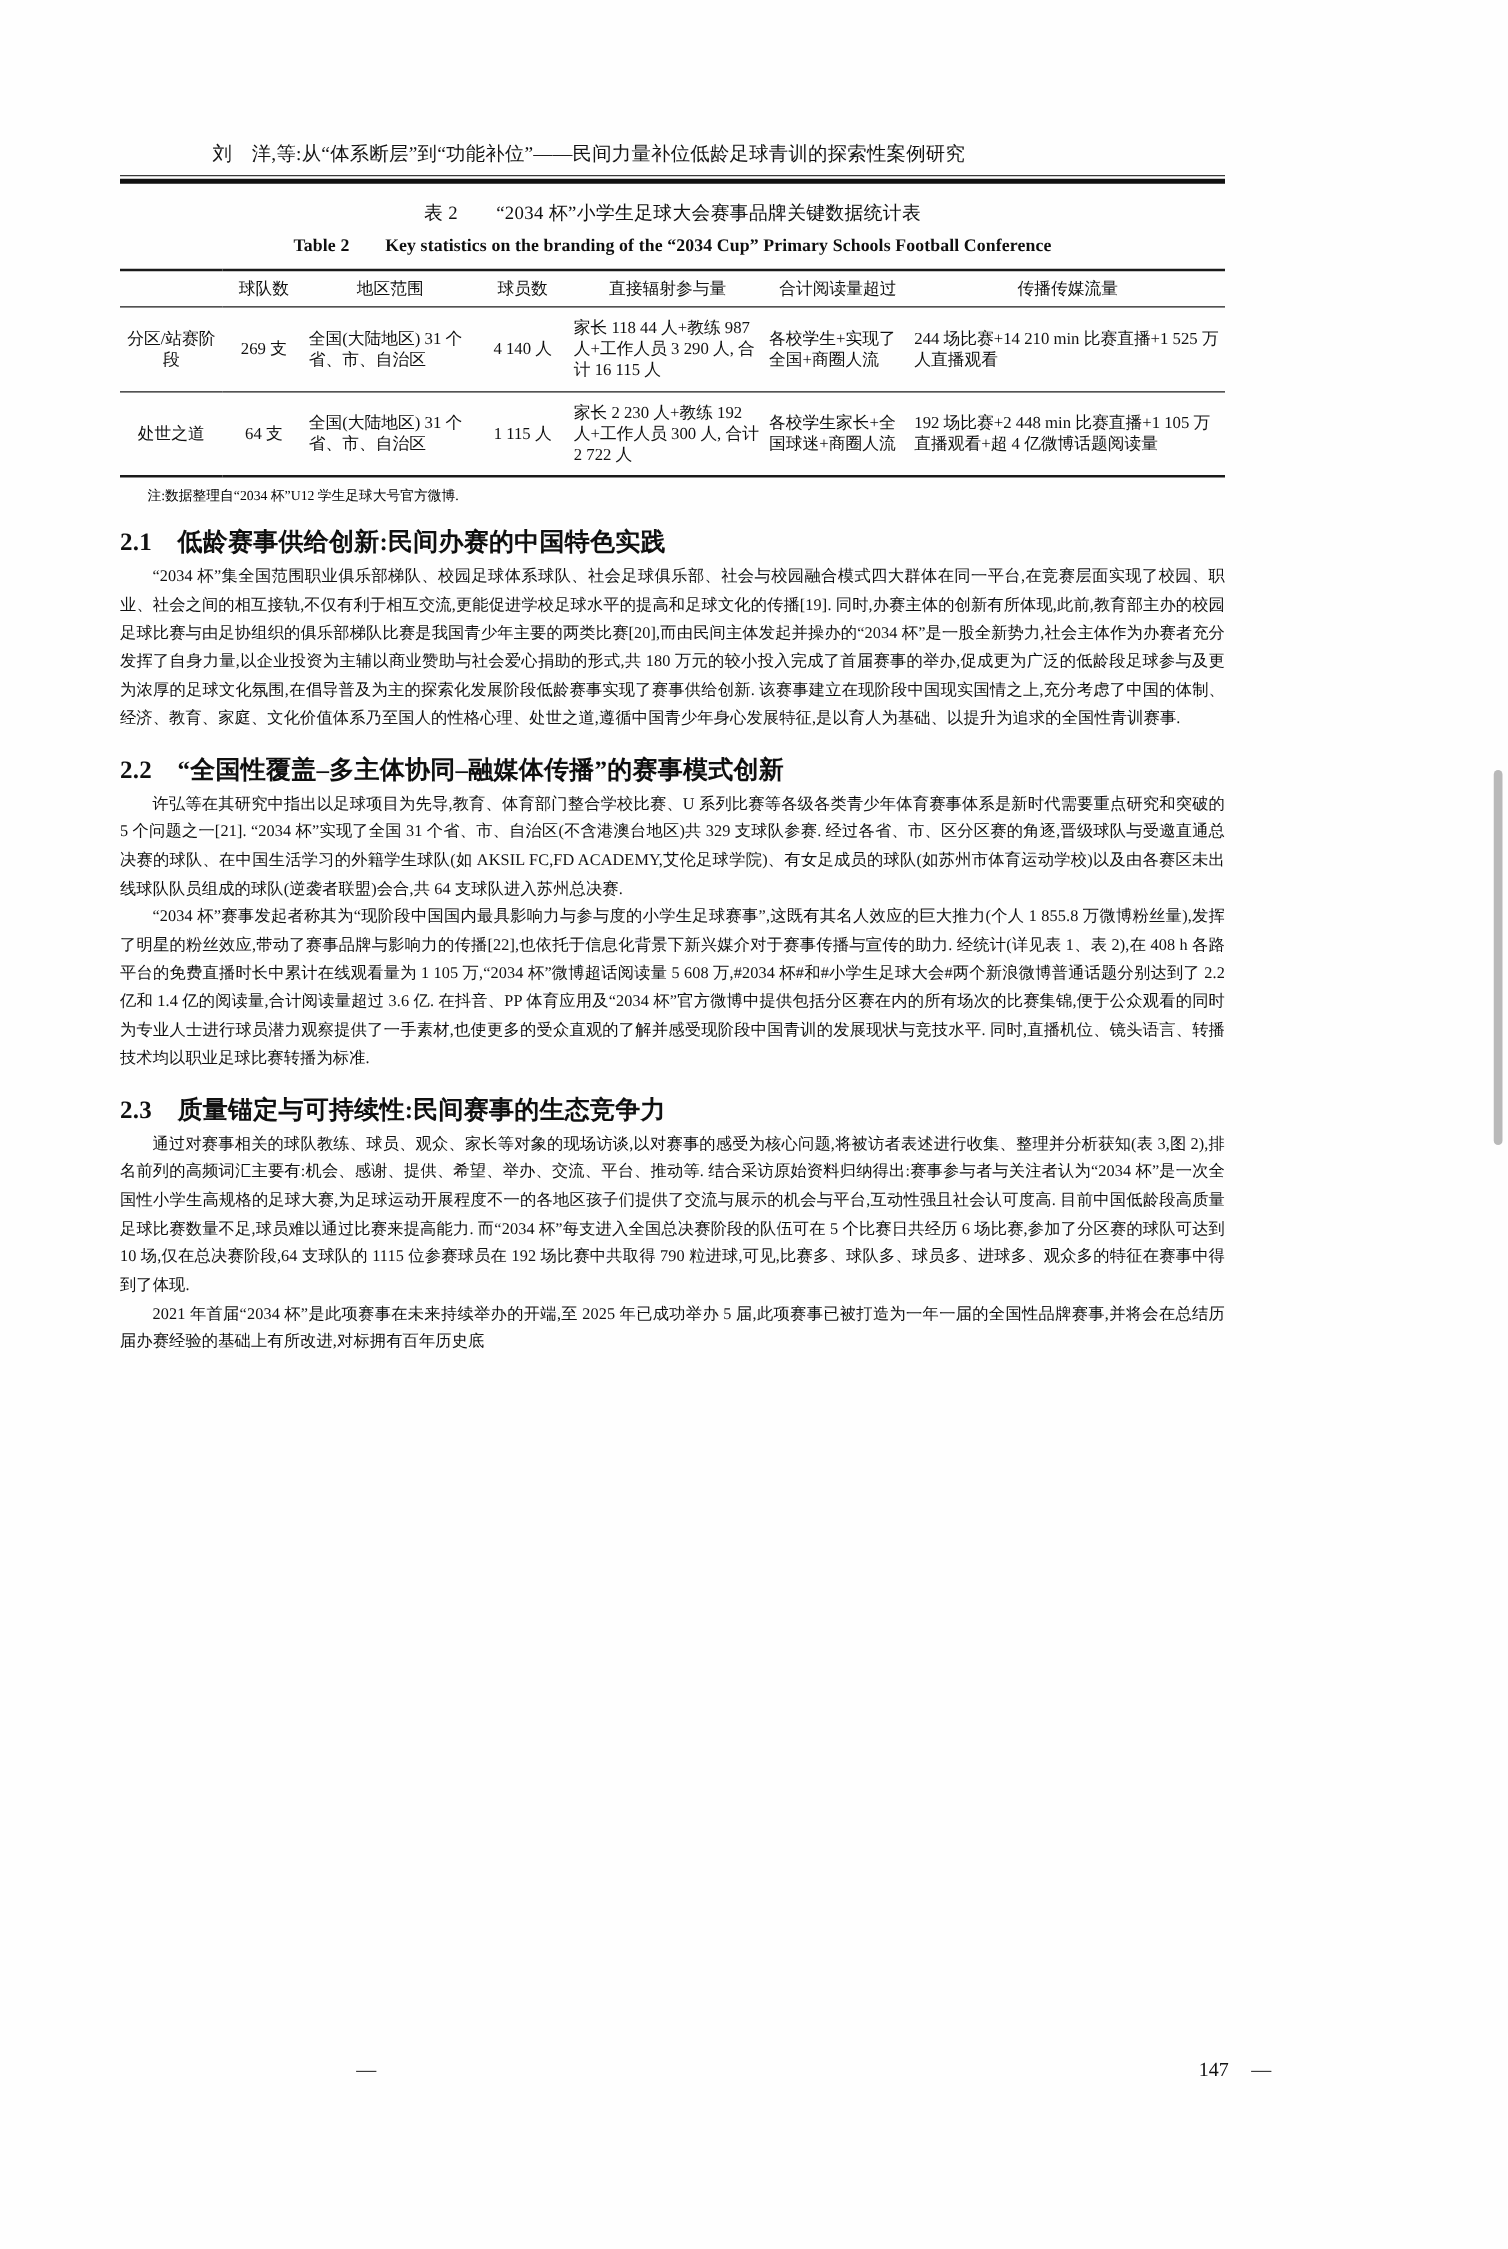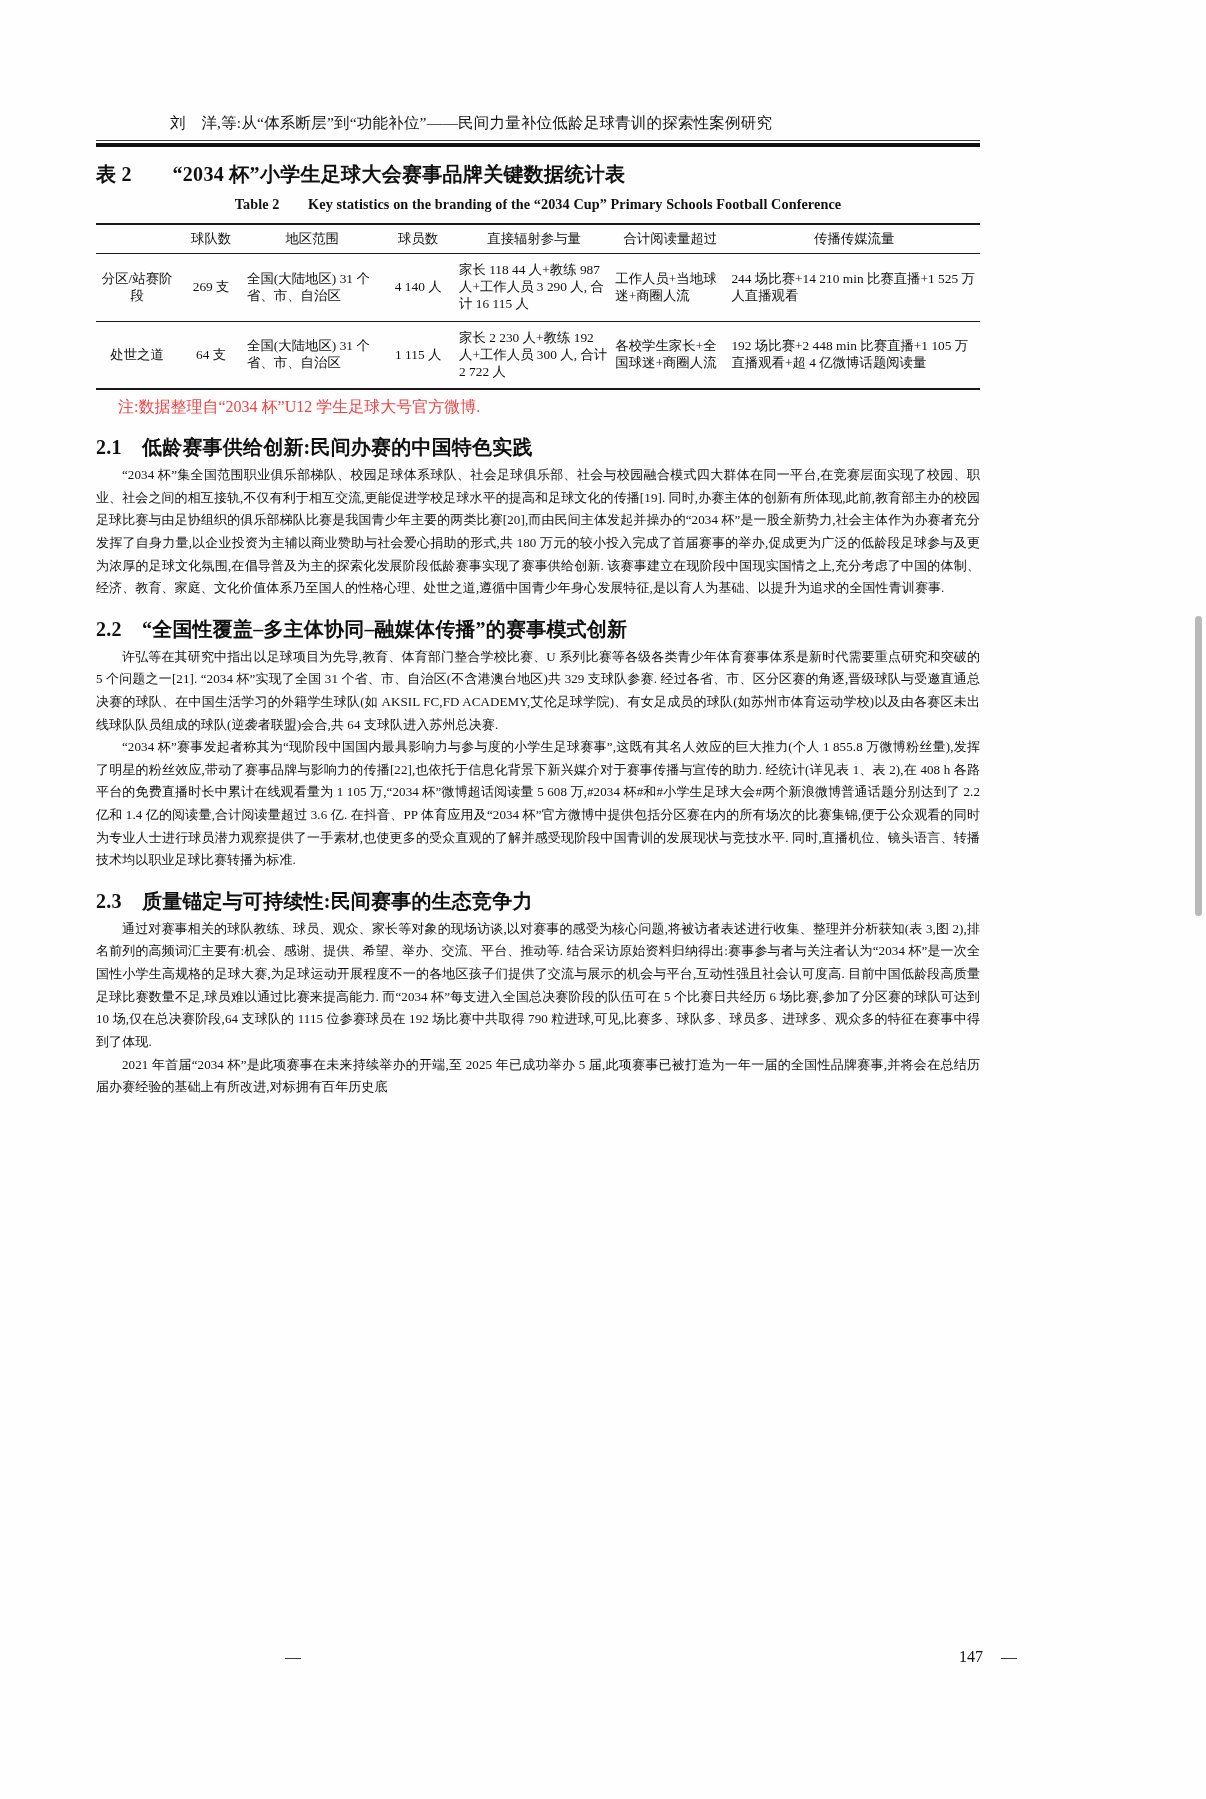--- a/index.html
+++ b/index.html
@@ -46,23 +46,23 @@
     background: #3a3a3a;
   }
   .runhead-rule-thick {
     margin-top: 2px;
     height: 4px;
     background: #111;
   }
 
   
   .tbl-caption-cn {
-    text-align: left;
-    font-size: 20px;
-    font-weight: bold;
+    text-align: center;
+    font-size: 15px;
+    font-weight: normal;
     margin-top: 14px;
     letter-spacing: 0.3px;
   }
   .tbl-caption-en {
     text-align: center;
     font-size: 14.2px;
     font-weight: bold;
     margin-top: 7px;
     letter-spacing: 0.1px;
   }
@@ -102,24 +102,24 @@
   .c-teams   { width: 62px;  text-align: center; white-space: nowrap; }
   .c-region  { width: 138px; text-align: left; }
   .c-players { width: 72px;  text-align: center; white-space: nowrap; }
   .c-direct  { width: 156px; text-align: left; }
   .c-indirect{ width: 112px; text-align: left; }
   .c-media   { width: 262px; text-align: left; }
 
   .hdr-stage { width: 82px; }
 
   .tbl-note {
-    font-size: 16px;
+    font-size: 11px;
     margin-top: 7px;
     padding-left: 22px;
-    color: #ef4444;
+    color: #000000;
   }
 
   
   .sec-head {
     font-size: 20px;
     font-weight: bold;
     margin-top: 16px;
     letter-spacing: 0.2px;
   }
   .sec-head .num {
@@ -200,21 +200,21 @@
             <th>传播传媒流量</th>
           </tr>
         </thead>
         <tbody>
           <tr>
             <td class="c-stage">分区/站赛阶段</td>
             <td class="c-teams">269 支</td>
             <td class="c-region">全国(大陆地区) 31 个省、市、自治区</td>
             <td class="c-players">4 140 人</td>
             <td class="c-direct">家长 118 44 人+教练 987 人+工作人员 3 290 人, 合计 16 115 人</td>
-            <td class="c-indirect">工作人员+当地球迷+商圈人流</td>
+            <td class="c-indirect">各校学生+实现了全国+商圈人流</td>
             <td class="c-media">244 场比赛+14 210 min 比赛直播+1 525 万人直播观看</td>
           </tr>
           <tr>
             <td class="c-stage">处世之道</td>
             <td class="c-teams">64 支</td>
             <td class="c-region">全国(大陆地区) 31 个省、市、自治区</td>
             <td class="c-players">1 115 人</td>
             <td class="c-direct">家长 2 230 人+教练 192 人+工作人员 300 人, 合计 2 722 人</td>
             <td class="c-indirect">各校学生家长+全国球迷+商圈人流</td>
             <td class="c-media">192 场比赛+2 448 min 比赛直播+1 105 万直播观看+超 4 亿微博话题阅读量</td>

